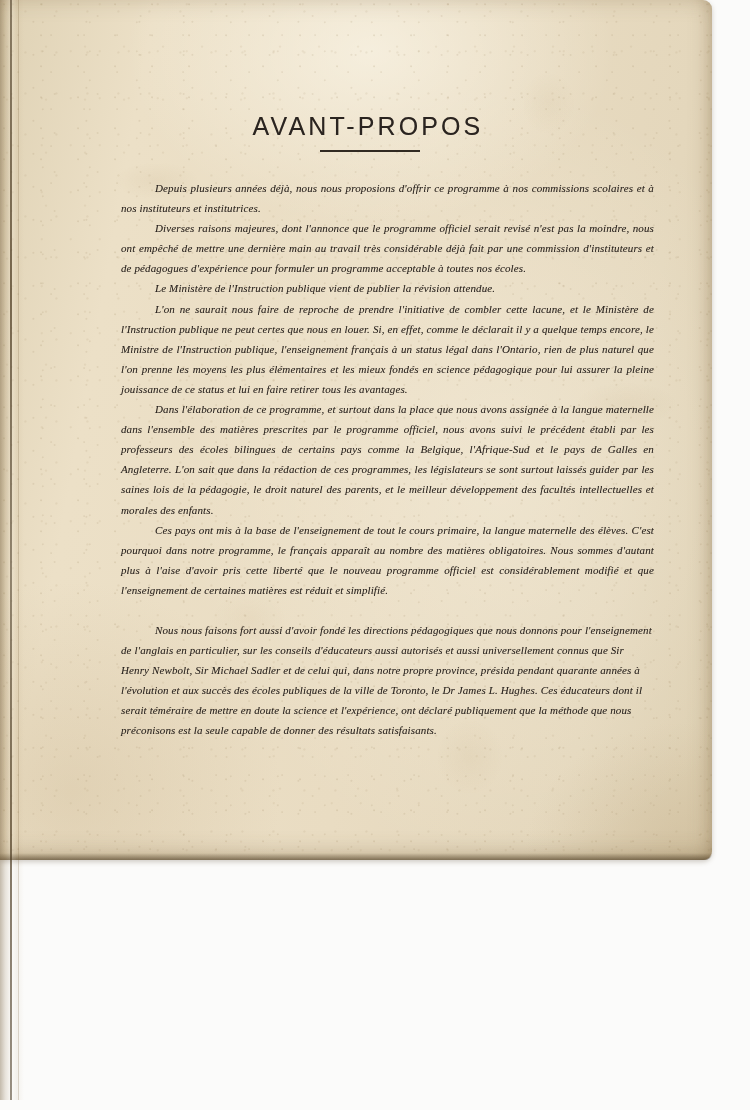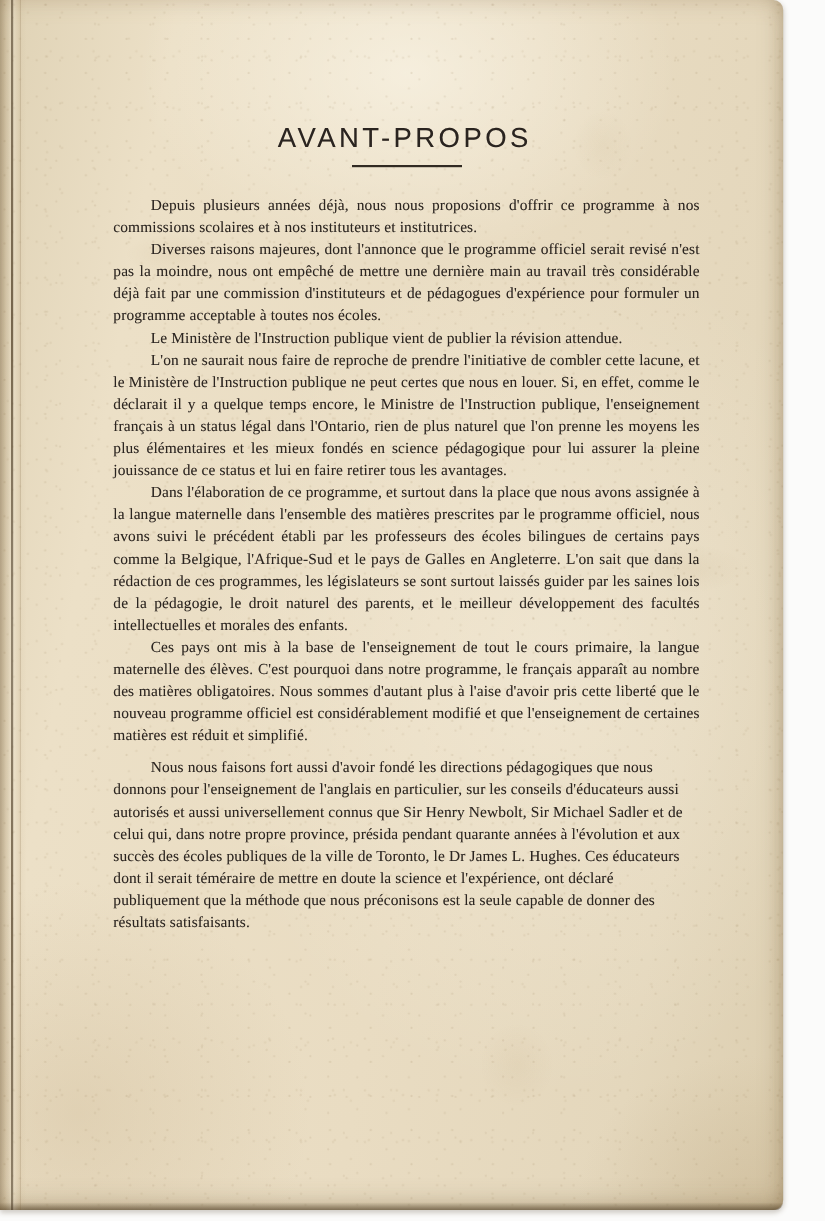--- a/index.html
+++ b/index.html
@@ -20,21 +20,21 @@
     width: 750px;
     height: 1110px;
     background: #fbfbfa;
   }
 
   .page-sheet {
     position: absolute;
     left: 0px;
     top: 0px;
     width: 712px;
-    height: 1100px;
+    height: 860px;
     border-top-right-radius: 9px;
     border-bottom-right-radius: 9px;
     background-color: #e9ddc3;
     background-image:
       radial-gradient(ellipse 340px 240px at 52% 6%, rgba(255,252,242,0.55), rgba(255,252,242,0) 72%),
       radial-gradient(ellipse 420px 520px at 70% 55%, rgba(255,250,238,0.34), rgba(255,250,238,0) 75%),
       radial-gradient(ellipse 300px 300px at 10% 92%, rgba(198,176,138,0.30), rgba(198,176,138,0) 70%),
       radial-gradient(ellipse 220px 180px at 96% 99%, rgba(190,168,130,0.33), rgba(190,168,130,0) 72%),
       linear-gradient(100deg, #dfd2b5 0%, #ece0c7 18%, #e9dcc2 55%, #e4d7bc 82%, #dcceb0 100%);
     box-shadow: 0 2px 5px rgba(80,64,38,0.25);
@@ -165,39 +165,40 @@
     position: absolute;
     left: 320px;
     top: 150px;
     width: 100px;
     height: 2px;
     background: #312a22;
   }
 
   .body-block {
     position: absolute;
-    left: 103px;
+    left: 121px;
     top: 178px;
     width: 533px;
     color: #2b2521;
     font-family: "Liberation Serif", serif;
-    font-size: 14px;
+    font-style: italic;
+    font-size: 11px;
     line-height: 20.1px;
     text-align: justify;
     text-justify: inter-word;
     letter-spacing: 0.12px;
   }
 
   .body-block p {
     margin: 0 0 0 0;
     text-indent: 34px;
     text-align: justify;
   }
   .body-block p.gap-before {
-    margin-top: 9px;
+    margin-top: 20px;
   }
   .body-block p:last-child {
     text-align: left;
   }
 
   
   .body-block, .page-title {
     text-shadow: 0 0 0.5px rgba(60,48,34,0.30);
   }
 </style>

